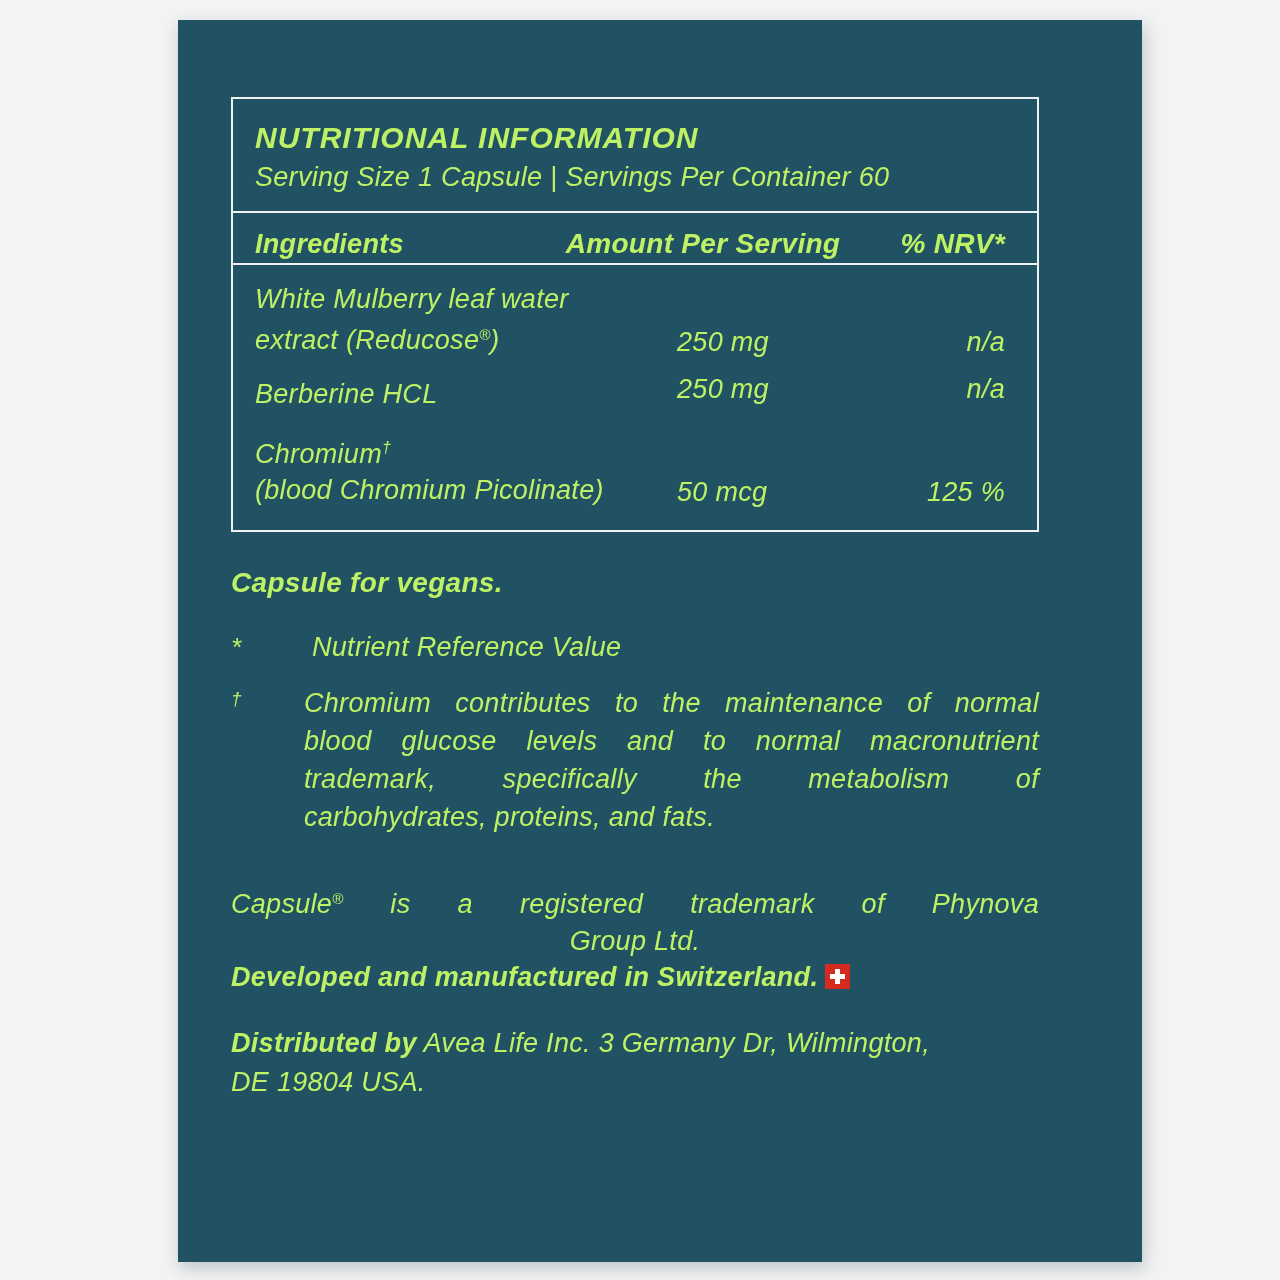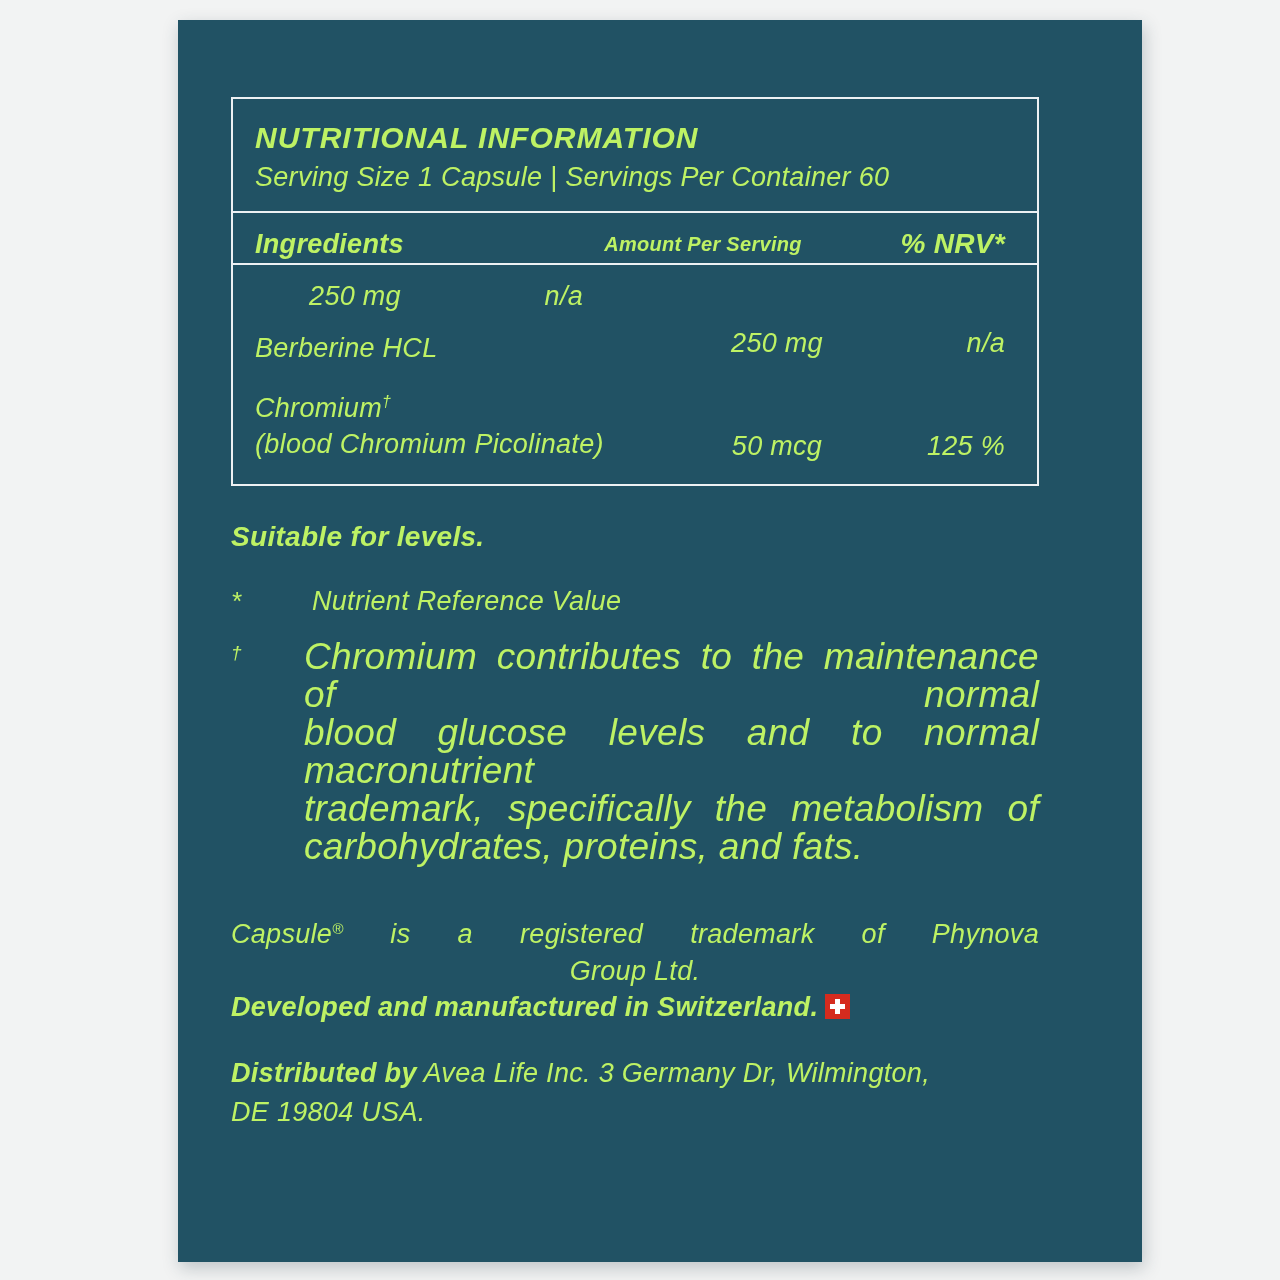--- a/index.html
+++ b/index.html
@@ -25,43 +25,43 @@
   .tbl-head { padding:20px 24px 15px 22px; }
   .tbl-title { font-size:30px; font-weight:bold; letter-spacing:1px; line-height:38px; }
   .tbl-serving { font-size:27px; line-height:37px; margin-top:2px; }
   .tbl-cols {
     display:flex; align-items:center; height:54px;
     padding:12px 32px 0 22px;
     border-top:2px solid rgba(255,255,255,.92);
     border-bottom:2px solid rgba(255,255,255,.92);
   }
   .col-ing { flex:1; font-size:27px; font-weight:bold; }
-  .col-amt { width:300px; text-align:center; font-size:20px; font-weight:bold; }
+  .col-amt { width:300px; text-align:center; font-size:28px; font-weight:bold; }
   .col-nrv { width:152px; text-align:right; font-size:28px; font-weight:bold; }
   .tbl-body { padding:16px 32px 22px 22px; font-size:27px; }
   .t-row { display:flex; }
   .t-row.bottom { align-items:flex-end; }
   .t-row.middle { align-items:center; }
   .t-name { flex:1; line-height:36px; }
-  .t-amt { width:200px; text-align:center; }
+  .t-amt { width:200px; text-align:left; }
   .t-nrv { width:128px; text-align:right; }
   .lift { position:relative; top:-5px; }
   .gap-lg { margin-bottom:18px; }
   sup.reg { font-size:15px; vertical-align:9px; letter-spacing:0; }
   sup.dag { font-size:16px; vertical-align:10px; letter-spacing:0; }
 
   
   .vegan { margin-top:34px; font-size:28px; font-weight:bold; line-height:34px; }
   .fn { display:flex; width:808px; }
   .fn-star { margin-top:30px; }
   .fn-dag { margin-top:20px; }
   .fn-marker { width:73px; font-size:26px; line-height:34px; }
   .fn-marker.small { font-size:19px; line-height:30px; }
   .fn-text { flex:1; font-size:27px; line-height:34px; padding-left:8px; }
-  .fn-lines { flex:1; font-size:37px; }
+  .fn-lines { flex:1; font-size:27px; }
   .fn-lines .ln { line-height:38px; }
   .just { text-align:justify; text-align-last:justify; }
 
   .trademark { margin-top:44px; width:808px; font-size:27px; }
   .trademark .ln { line-height:37px;text-align:center; }
 
   .developed { font-size:27px; font-weight:bold; line-height:34px; }
   .flag {
     display:inline-block; width:25px; height:25px; margin-left:7px; vertical-align:-3px;
     background:
@@ -89,20 +89,24 @@
 
         <div class="tbl-cols">
           <div class="col-ing">Ingredients</div>
           <div class="col-amt">Amount Per Serving</div>
           <div class="col-nrv">% NRV*</div>
         </div>
 
         <div class="tbl-body">
 
           <div class="t-row bottom gap-lg">
+            <div class="t-name">
+              <div>White Mulberry leaf water</div>
+              <div><span>extract (Reducose</span><sup class="reg">®</sup><span>)</span></div>
+            </div>
             <div class="t-amt">250 mg</div>
             <div class="t-nrv">n/a</div>
           </div>
 
           <div class="t-row middle gap-lg">
             <div class="t-name">Berberine HCL</div>
             <div class="t-amt lift">250 mg</div>
             <div class="t-nrv lift">n/a</div>
           </div>
 
@@ -110,21 +114,21 @@
             <div class="t-name">
               <div><span>Chromium</span><sup class="dag">†</sup></div>
               <div>(blood Chromium Picolinate)</div>
             </div>
             <div class="t-amt">50 mcg</div>
             <div class="t-nrv">125 %</div>
           </div>
         </div>
       </div>
 
-      <div class="vegan">Suitable for levels.</div>
+      <div class="vegan">Capsule for vegans.</div>
 
       <div class="fn fn-star">
         <div class="fn-marker">*</div>
         <div class="fn-text">Nutrient Reference Value</div>
       </div>
 
       <div class="fn fn-dag">
         <div class="fn-marker small">†</div>
         <div class="fn-lines">
           <div class="ln just">Chromium contributes to the maintenance of normal</div>

